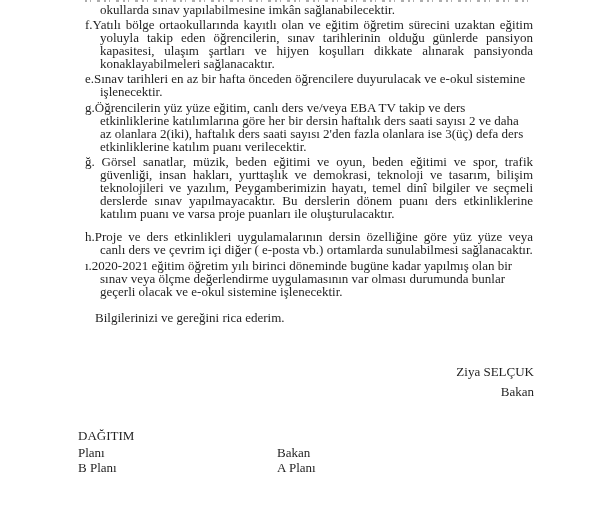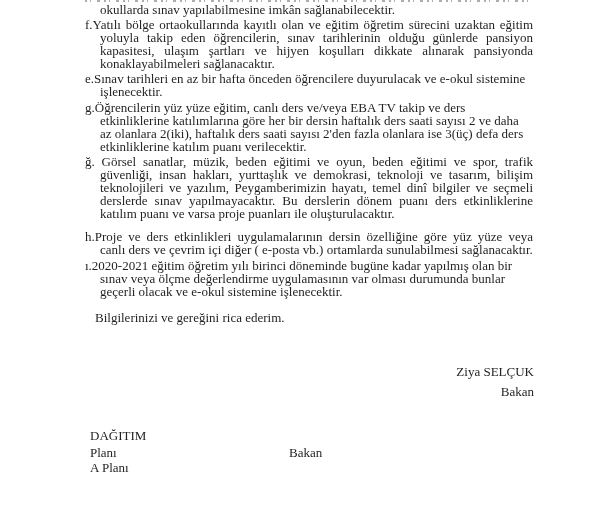--- a/index.html
+++ b/index.html
@@ -43,21 +43,20 @@
     width: 106px;
     text-align: right;
     line-height: 16px;
   }
   .signature .title { margin-top: 4px; }
   .distribution {
     position: absolute;
     top: 428px; left: 78px;
     width: 300px;
     line-height: 15px;
-    margin-left: 12px;
   }
   .dist-heading { margin-bottom: 2px; }
   .dist-row { display: flex; }
   .dist-cell-left { width: 199px; }
   .dist-cell-right { flex: 1; }
 </style>
 </head>
 <body>
 
 <div class="page">
@@ -88,17 +87,18 @@
     <div class="title">Bakan</div>
   </div>
 
   <div class="distribution">
     <div class="dist-heading">DAĞITIM</div>
     <div class="dist-row">
       <div class="dist-cell-left">Planı</div>
       <div class="dist-cell-right">Bakan</div>
     </div>
     <div class="dist-row">
+      <div class="dist-cell-left">B Planı</div>
       <div class="dist-cell-right">A Planı</div>
     </div>
   </div>
 
 </div>
 
 </body></html>

